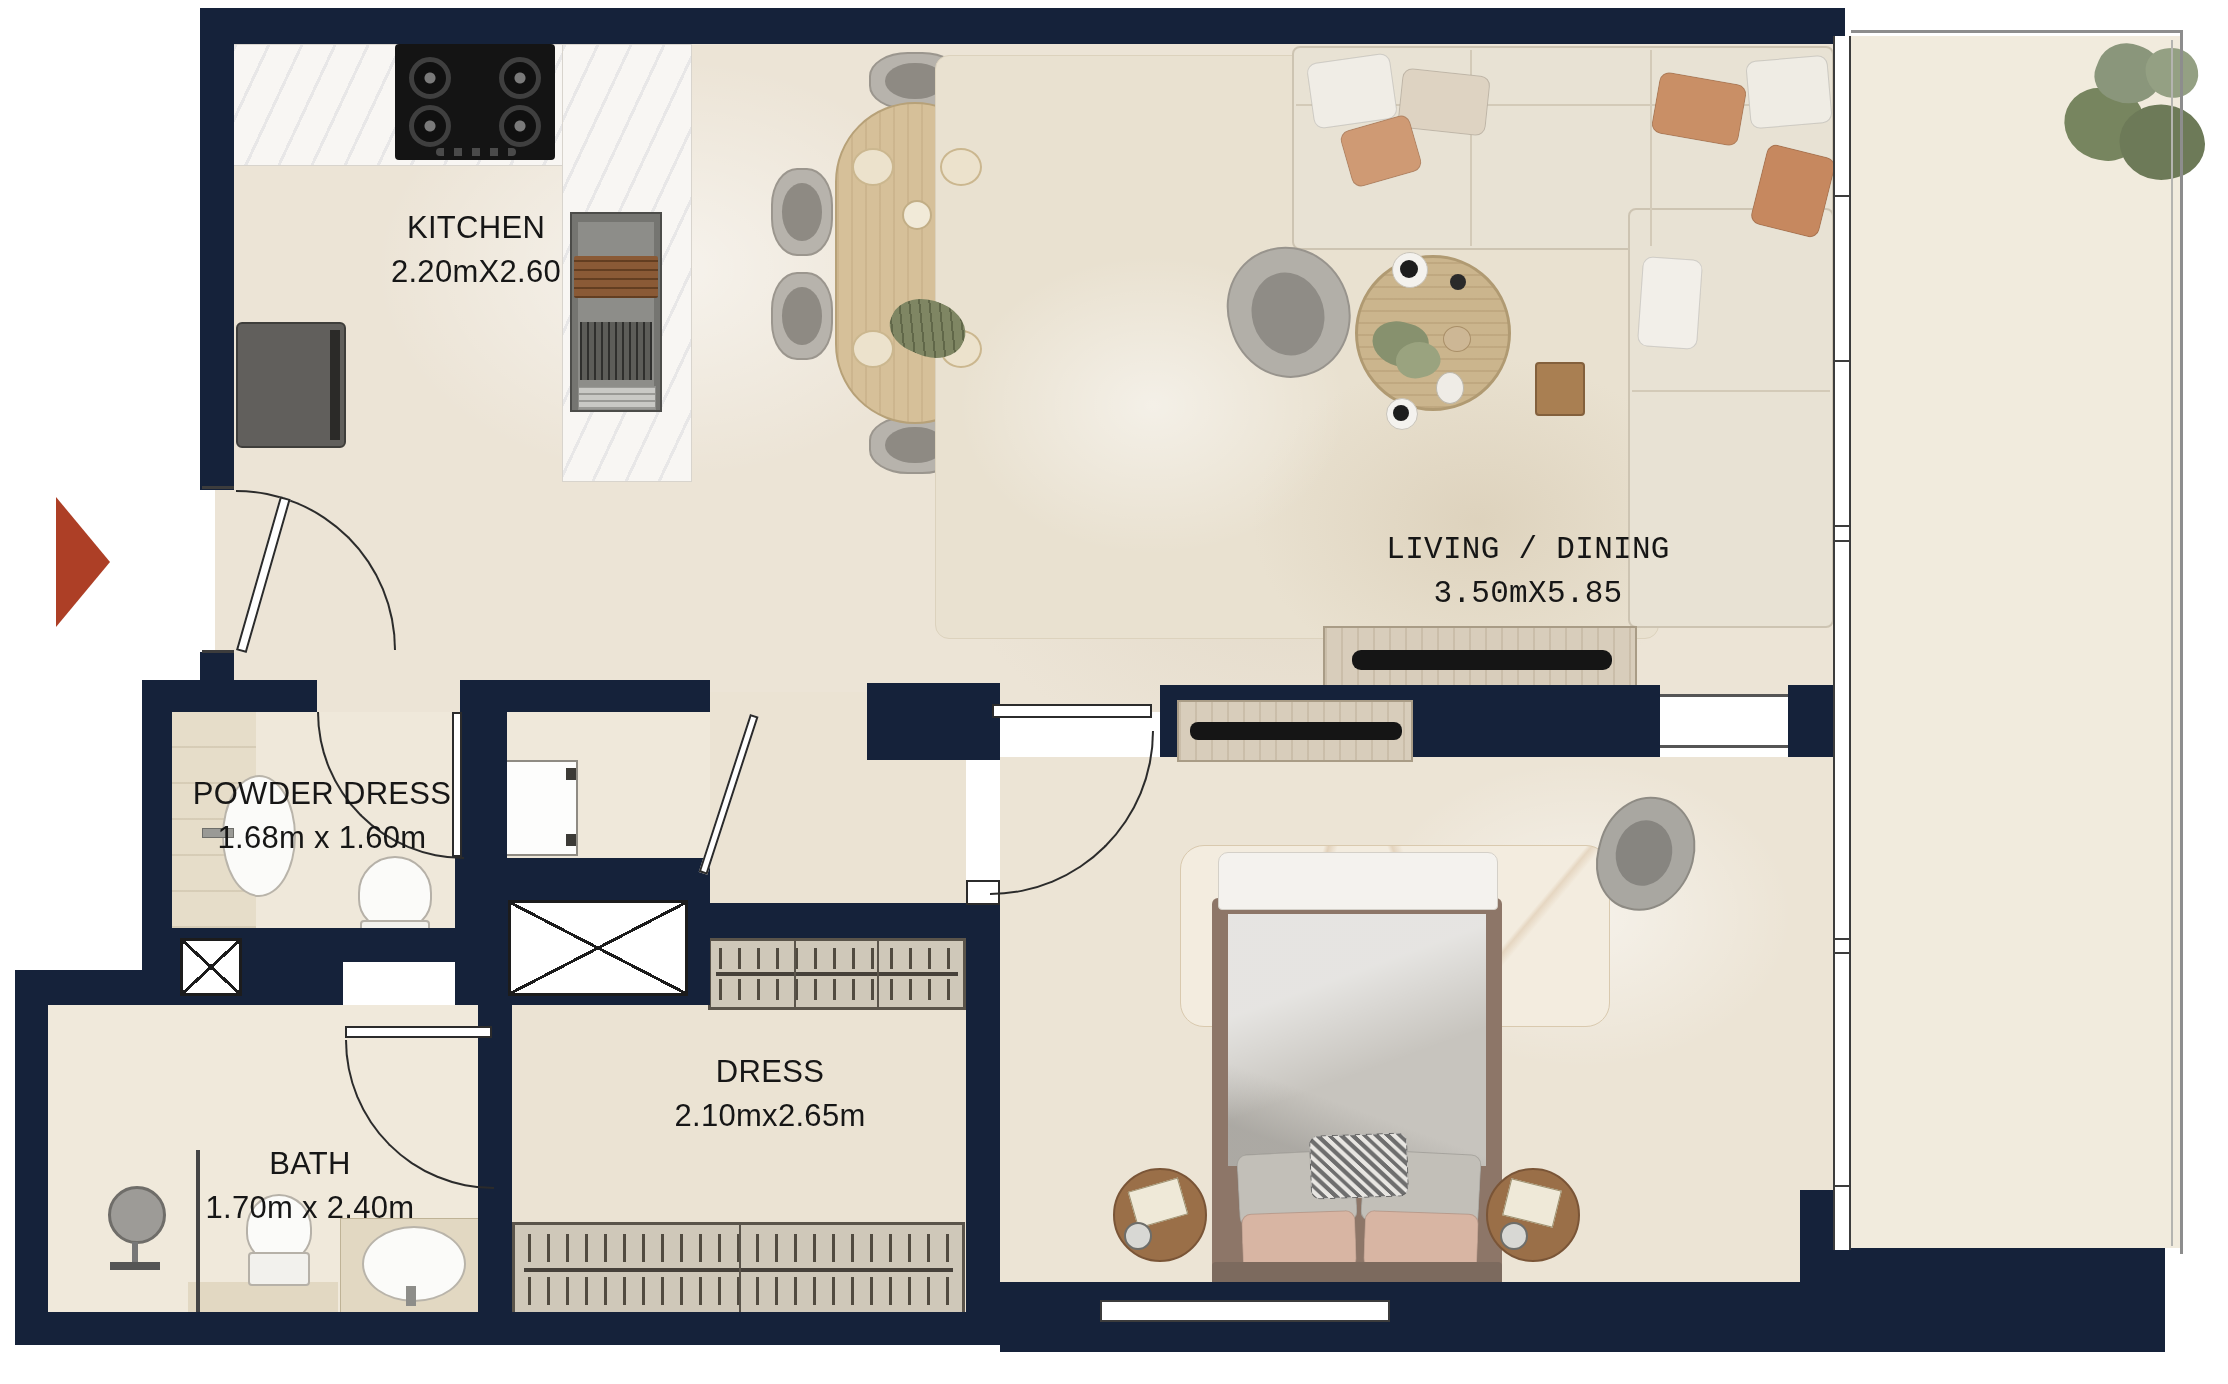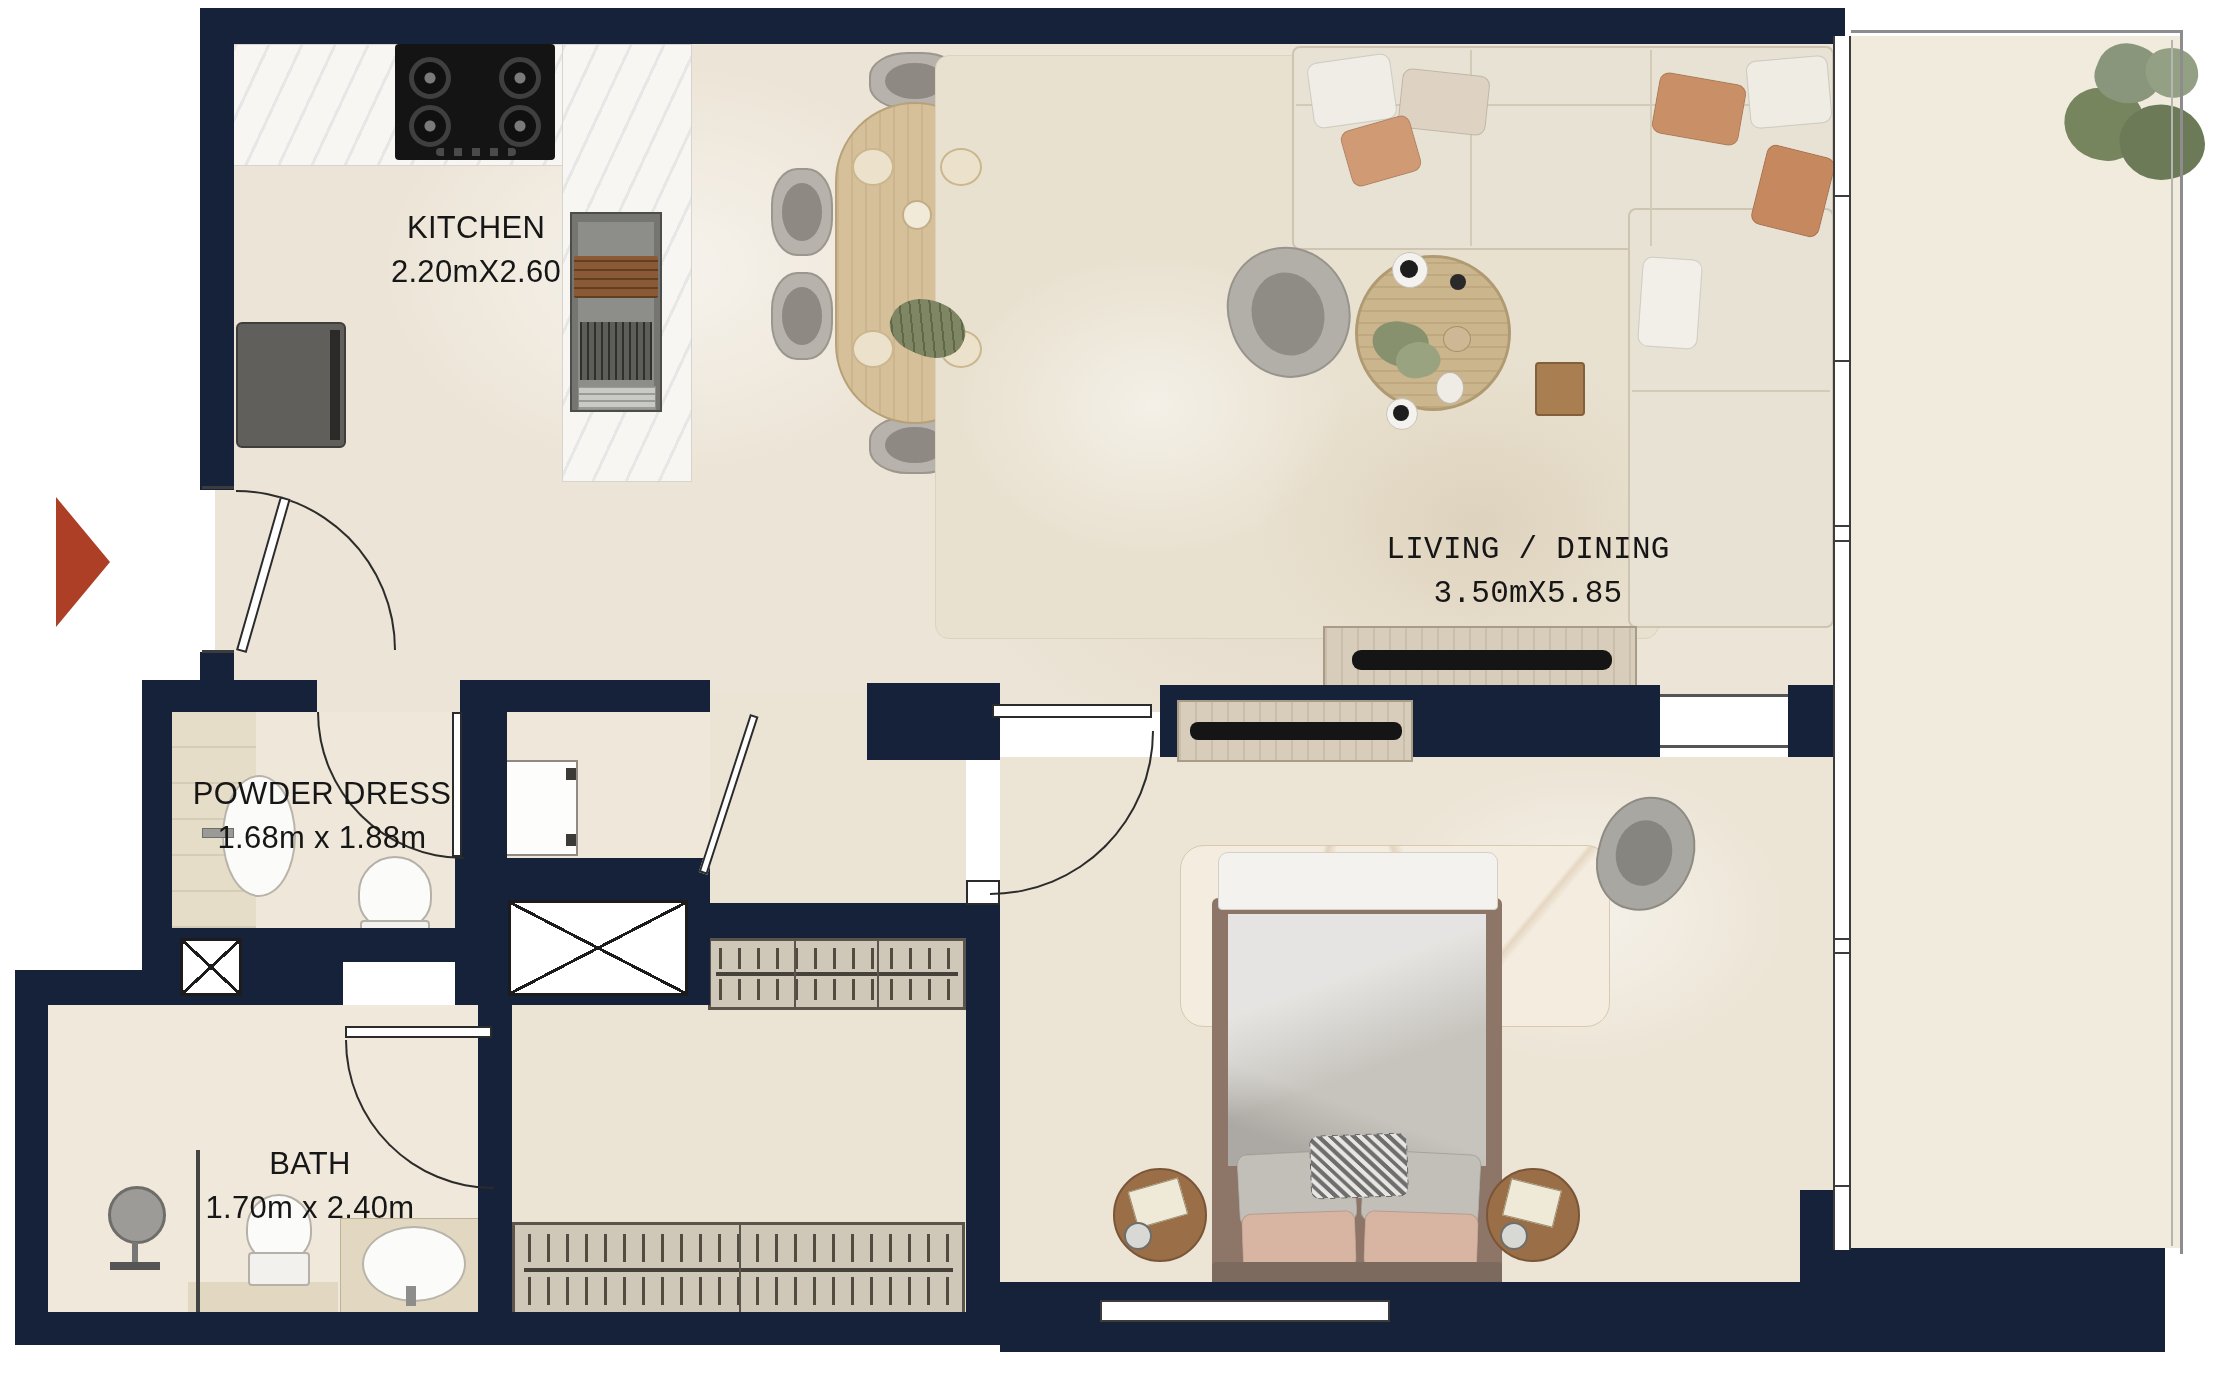--- a/index.html
+++ b/index.html
@@ -259,20 +259,24 @@
   <div class="label" style="left:476px;top:250px;">
     <div>KITCHEN</div>
     <div>2.20mX2.60</div>
   </div>
   <div class="label" style="left:1528px;top:572px;font-family:Liberation Mono, monospace;">
     <div>LIVING / DINING</div>
     <div>3.50mX5.85</div>
   </div>
   <div class="label" style="left:322px;top:816px;">
     <div>POWDER DRESS</div>
-    <div>1.68m x 1.88m</div>
+    <div>1.68m x 1.60m</div>
+  </div>
+  <div class="label" style="left:770px;top:1094px;">
+    <div>DRESS</div>
+    <div>2.10mx2.65m</div>
   </div>
   <div class="label" style="left:310px;top:1186px;">
     <div>BATH</div>
     <div>1.70m x 2.40m</div>
   </div>
 
 </div>
 
 </body></html>

